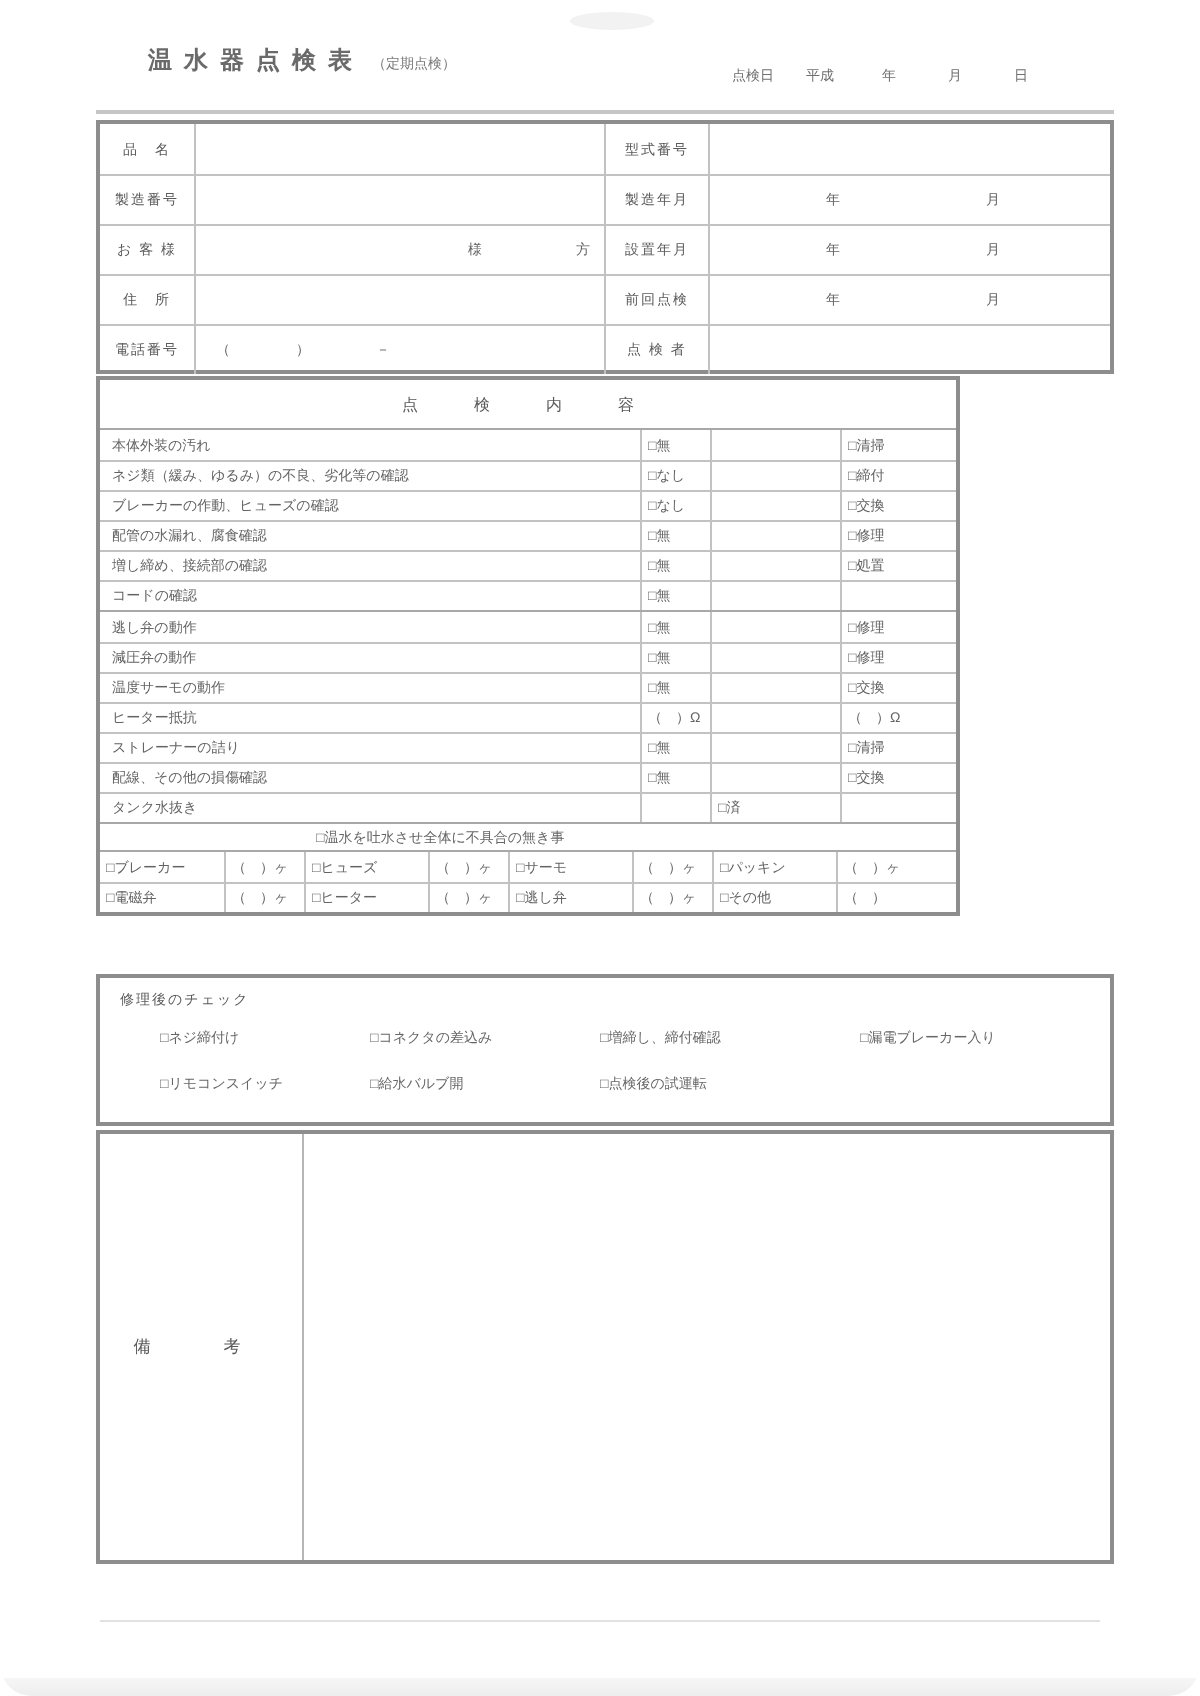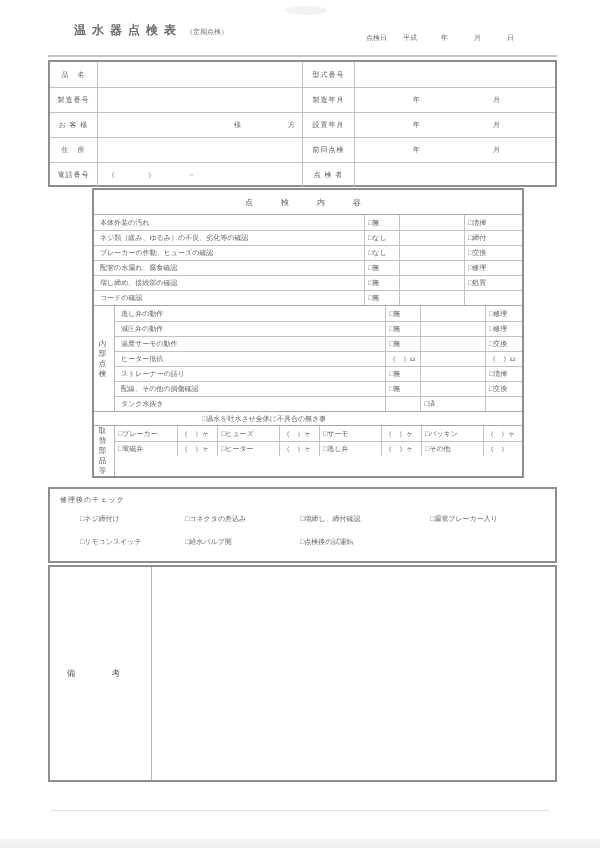--- a/index.html
+++ b/index.html
@@ -1,19 +1,20 @@
 <!DOCTYPE html>
 <html><head>
 <meta charset="utf-8">
 <style>
   html,body{margin:0;padding:0;background:#ffffff;}
   .page{
     position:relative;width:600px;height:848px;background:#fff;overflow:hidden;
-    font-family:Liberation Serif, serif;color:#5c5c5c;
+    font-family:Liberation Sans, sans-serif;color:#5c5c5c;
     filter:blur(0.3px);
+    border-radius:16px;
   }
   .form{position:absolute;left:48px;top:0;width:509px;}
   
   .title-row{position:absolute;left:26px;top:22px;display:flex;align-items:baseline;}
   .page-title{font-size:12px;font-weight:bold;letter-spacing:6px;color:#6a6a6a;white-space:nowrap;}
   .title-note{font-size:7px;color:#777;margin-left:4px;white-space:nowrap;}
   .date-strip{position:absolute;left:318px;top:33px;display:flex;font-size:7px;color:#6f6f6f;white-space:nowrap;}
   .date-strip span{display:inline-block;}
   .d1{margin-right:16px;} .d2{margin-right:24px;} .d3{margin-right:26px;} .d4{margin-right:26px;}
   .title-rule{position:absolute;left:0;top:55px;width:509px;height:2px;background:#c6c6c6;}
@@ -27,21 +28,21 @@
   
   .info-table{position:absolute;left:0;top:60px;width:509px;height:127px;}
   .info-table .trow{height:25px;}
   .flabel{justify-content:center;letter-spacing:1px;color:#5a5a5a;}
   .w-l-label{width:47px;} .w-l-value{width:205px;position:relative;}
   .w-r-label{width:52px;} .w-r-value{width:201px;position:relative;}
   .suffix-a{position:absolute;left:136px;} .suffix-b{position:absolute;left:190px;}
   .phone-val{padding-left:10px;letter-spacing:3px;}
   .ym-year{position:absolute;left:58px;} .ym-month{position:absolute;left:138px;}
   
-  .insp-table{position:absolute;left:0;top:188px;width:432px;margin-left:44px;}
+  .insp-table{position:absolute;left:0;top:188px;width:432px;}
   .insp-header{height:24px;display:flex;align-items:center;justify-content:center;
     font-size:8px;letter-spacing:10px;color:#5a5a5a;box-sizing:border-box;}
   .section{display:flex;box-sizing:border-box;border-top:1px solid #a8a8a8;}
   .sec-label{width:102px;box-sizing:border-box;border-right:1px solid #b5b5b5;
     display:flex;flex-direction:column;align-items:center;justify-content:center;
     font-size:7.5px;letter-spacing:3px;color:#5a5a5a;text-align:center;}
   .sec-sublabel{font-size:5.5px;letter-spacing:0;color:#7a7a7a;margin-top:2px;}
   .sec-rows{flex:1;display:flex;flex-direction:column;}
   .irow{height:15px;}
   .irow3{height:17px;}
@@ -182,21 +183,20 @@
           <div class="trow irow">
             <div class="cell c-item">コードの確認</div>
             <div class="cell c-s1">□無</div>
             <div class="cell c-s2"></div>
             <div class="cell c-s3"></div>
           </div>
         </div>
       </div>
 
       <div class="section">
-        <div class="sec-label">内 部 点 検</div>
         <div class="sec-rows">
           <div class="trow irow">
             <div class="cell c-item">逃し弁の動作</div>
             <div class="cell c-s1">□無</div>
             <div class="cell c-s2"></div>
             <div class="cell c-s3">□修理</div>
           </div>
           <div class="trow irow">
             <div class="cell c-item">減圧弁の動作</div>
             <div class="cell c-s1">□無</div>
@@ -233,21 +233,20 @@
             <div class="cell c-s2">□済</div>
             <div class="cell c-s3"></div>
           </div>
         </div>
       </div>
 
 
       <div class="note-row">□温水を吐水させ全体に不具合の無き事</div>
 
       <div class="section">
-        <div class="sec-label">取替部品等</div>
         <div class="sec-rows">
           <div class="trow prow">
             <div class="cell c-pname">□ブレーカー</div>
             <div class="cell c-pqty">（　）ヶ</div>
             <div class="cell c-pname">□ヒューズ</div>
             <div class="cell c-pqty">（　）ヶ</div>
             <div class="cell c-pname">□サーモ</div>
             <div class="cell c-pqty">（　）ヶ</div>
             <div class="cell c-pname">□パッキン</div>
             <div class="cell c-pqty">（　）ヶ</div>

